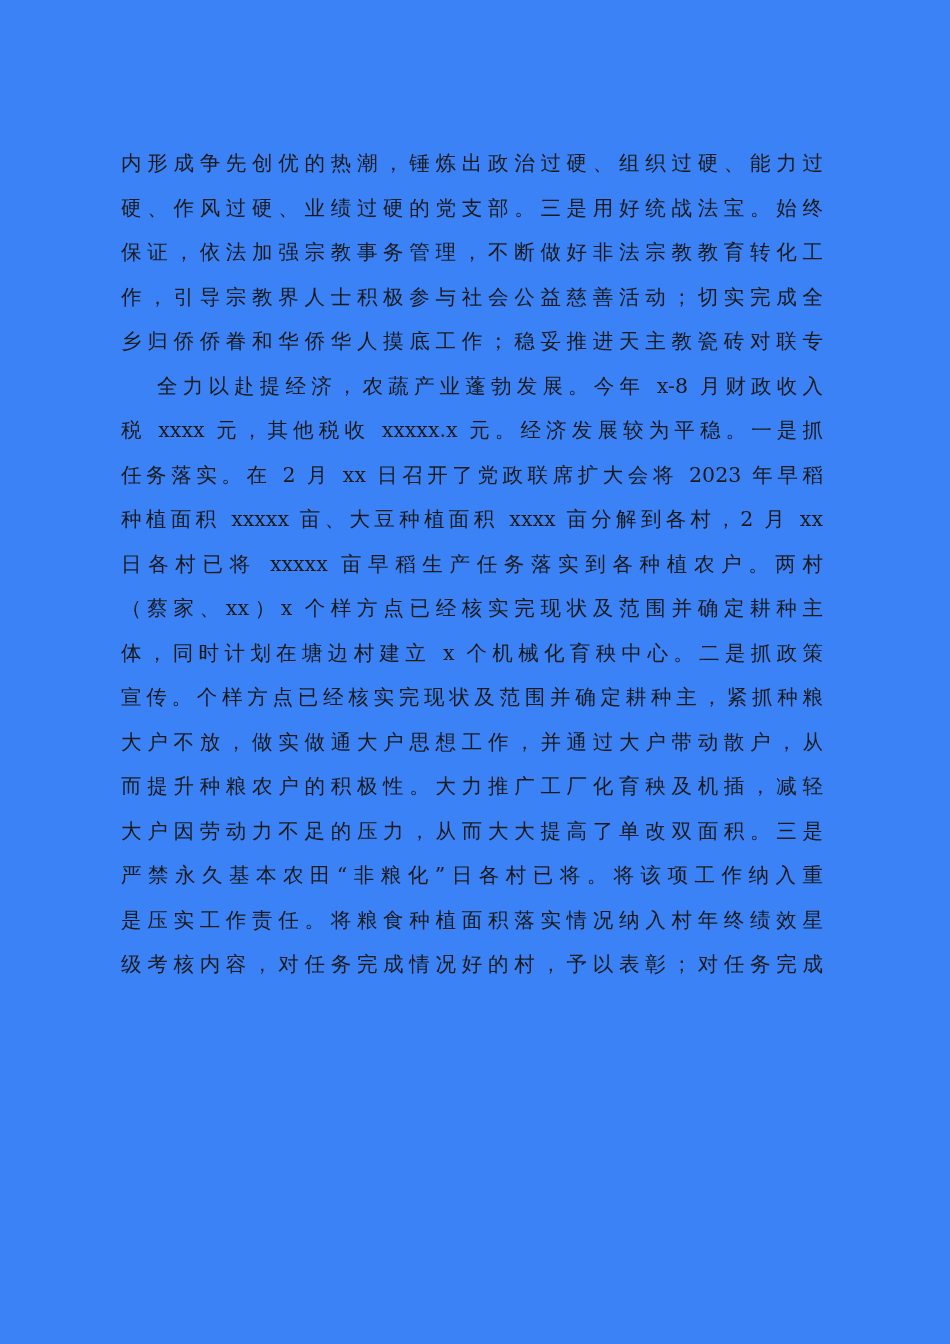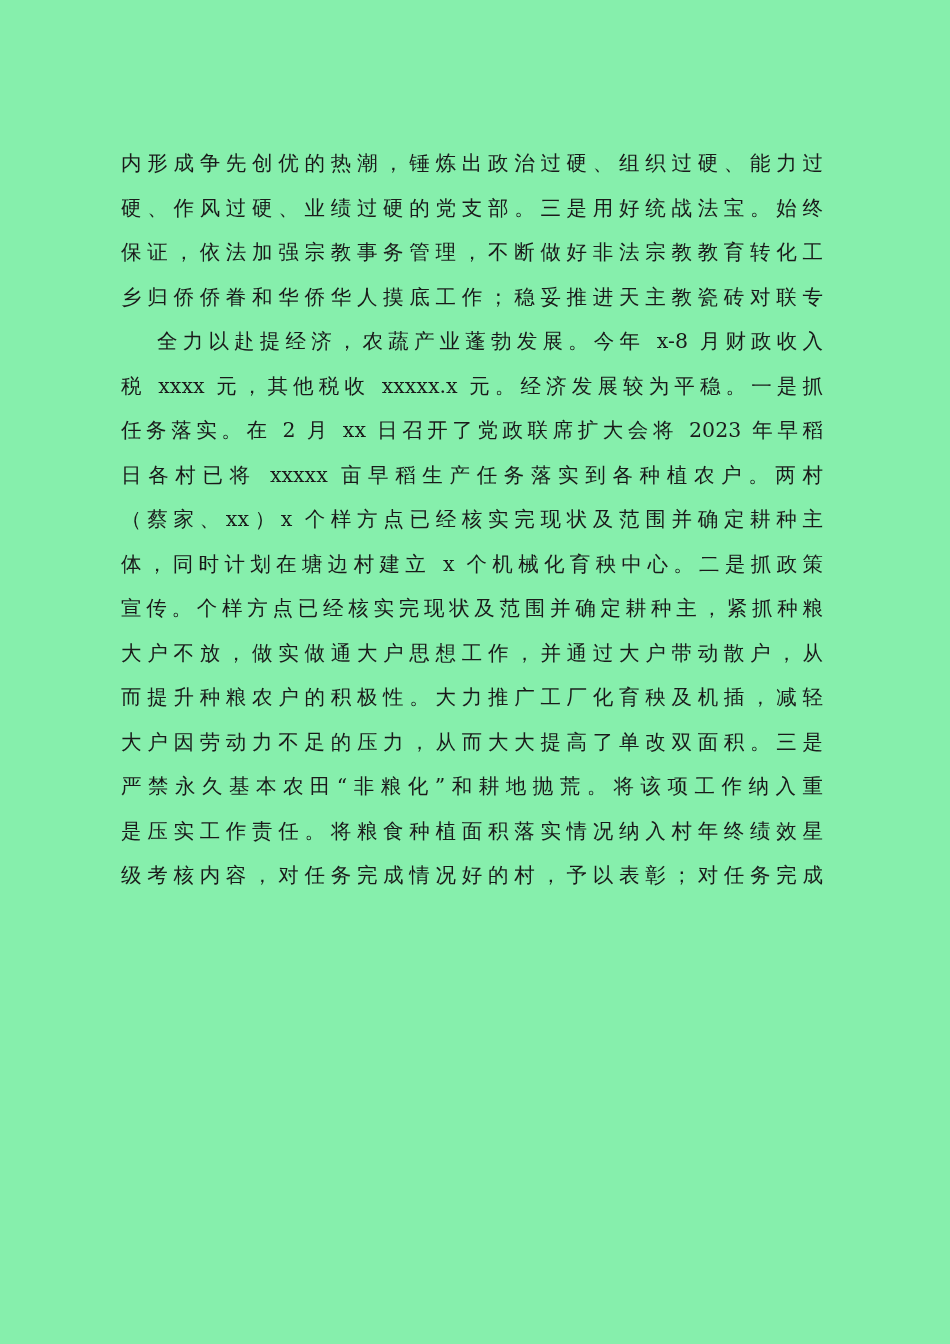--- a/index.html
+++ b/index.html
@@ -1,18 +1,18 @@
 <!DOCTYPE html>
 <html><head>
 <meta charset="utf-8">
 <style>
   html, body { margin: 0; padding: 0; background: #ffffff; }
   body { width: 950px; height: 1344px; position: relative; overflow: hidden; }
   .page {
-    position: absolute; left: 0; top: 0; width: 950px; height: 1344px; background: #86efac;
+    position: absolute; left: 0; top: 0; width: 950px; height: 1344px; background: #3b82f6;
   }
   .content {
     position: absolute; left: 121px; top: 141px; width: 702px;
     font-family: "DejaVu Serif", "Liberation Serif", serif;
     font-size: 20.5px; color: #1a1a1a;
   }
   .line {
     height: 44.5px; line-height: 44.5px; white-space: nowrap;
     text-align: justify; text-align-last: justify; letter-spacing: 0;
   }
@@ -21,31 +21,33 @@
 </style>
 </head>
 <body>
 
 <div class="page">
   <div class="content">
     <div>
       <div class="line">内形成争先创优的热潮，锤炼出政治过硬、组织过硬、能力过</div>
       <div class="line">硬、作风过硬、业绩过硬的党支部。三是用好统战法宝。始终</div>
       <div class="line">保证，依法加强宗教事务管理，不断做好非法宗教教育转化工</div>
+      <div class="line">作，引导宗教界人士积极参与社会公益慈善活动；切实完成全</div>
       <div class="line">乡归侨侨眷和华侨华人摸底工作；稳妥推进天主教瓷砖对联专</div>
     </div>
     <div>
       <div class="line indent">全力以赴提经济，农蔬产业蓬勃发展。今年 x-8 月财政收入</div>
       <div class="line">税 xxxx 元，其他税收 xxxxx.x 元。经济发展较为平稳。一是抓</div>
       <div class="line">任务落实。在 2 月 xx 日召开了党政联席扩大会将 2023 年早稻</div>
+      <div class="line">种植面积 xxxxx 亩、大豆种植面积 xxxx 亩分解到各村，2 月 xx</div>
       <div class="line">日各村已将 xxxxx 亩早稻生产任务落实到各种植农户。两村</div>
       <div class="line">（蔡家、xx）x 个样方点已经核实完现状及范围并确定耕种主</div>
       <div class="line">体，同时计划在塘边村建立 x 个机械化育秧中心。二是抓政策</div>
       <div class="line">宣传。个样方点已经核实完现状及范围并确定耕种主，紧抓种粮</div>
       <div class="line">大户不放，做实做通大户思想工作，并通过大户带动散户，从</div>
       <div class="line">而提升种粮农户的积极性。大力推广工厂化育秧及机插，减轻</div>
       <div class="line">大户因劳动力不足的压力，从而大大提高了单改双面积。三是</div>
-      <div class="line">严禁永久基本农田“非粮化”和耕地抛荒。将该项工作纳入重</div>
+      <div class="line">严禁永久基本农田“非粮化”日各村已将。将该项工作纳入重</div>
       <div class="line">是压实工作责任。将粮食种植面积落实情况纳入村年终绩效星</div>
       <div class="line">级考核内容，对任务完成情况好的村，予以表彰；对任务完成</div>
     </div>
   </div>
 </div>
 
 </body></html>

